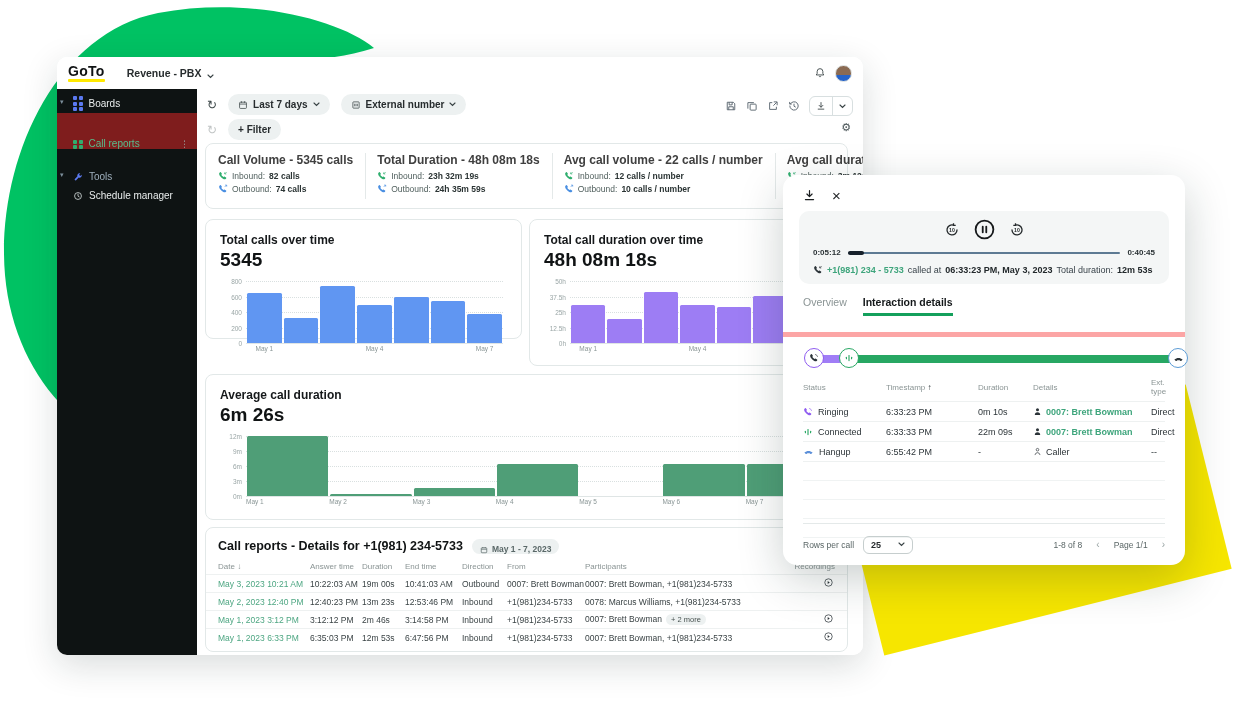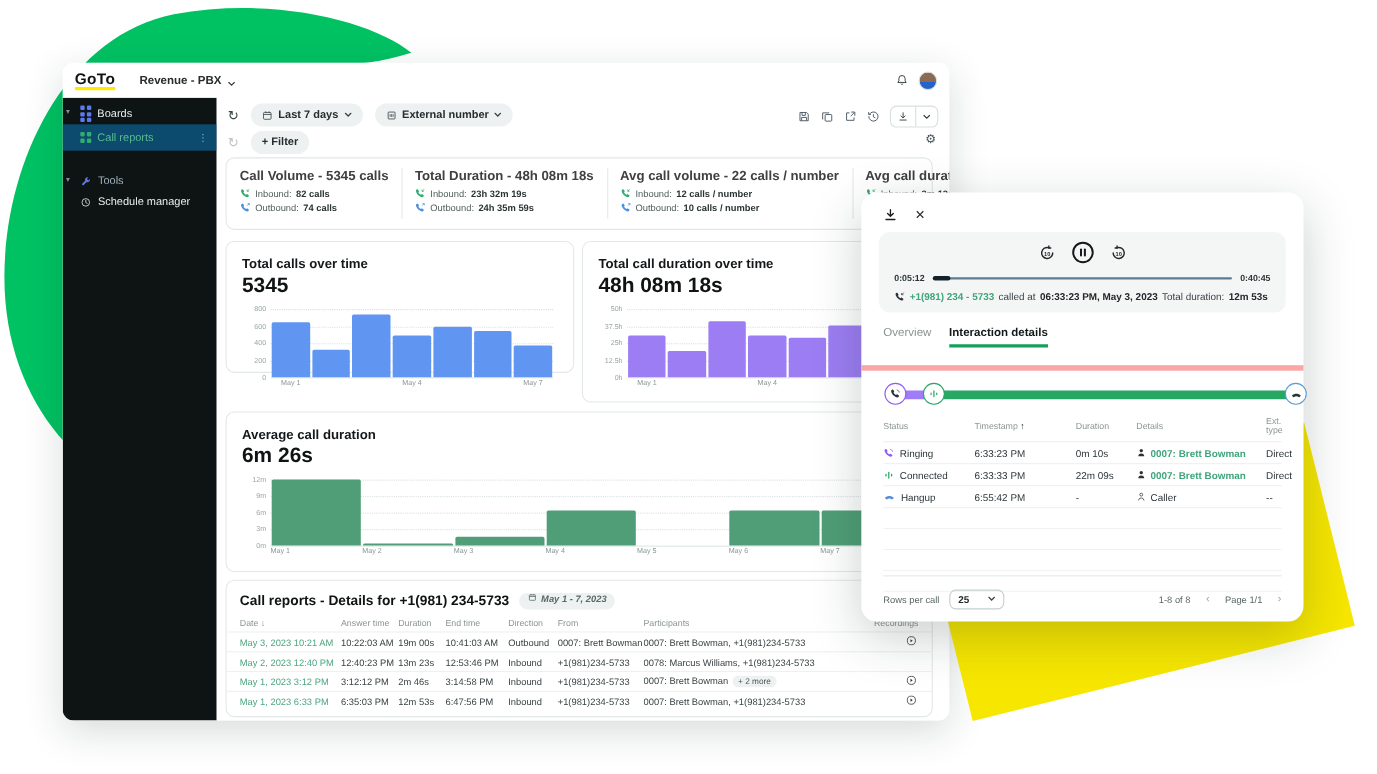--- a/index.html
+++ b/index.html
@@ -20,21 +20,21 @@
   .logo .underline { display:block; height:3px; background:#FFE900; margin-top:1px; border-radius:1px; }
   .workspace { display:flex; align-items:flex-end; gap:6px; margin-left:22px; font-size:10.5px; font-weight:600; color:#272c2e; }
   .topbar-right { margin-left:auto; display:flex; align-items:center; gap:9px; }
   .avatar { width:17px; height:17px; border-radius:50%; background:linear-gradient(180deg,#8a6a52 58%,#2563c9 58%); border:1px solid #d8dcdc; }
 
   .app-body { display:flex; height:566px; }
   .sidebar { width:140px; background:#0e1313; padding-top:5px; flex:none; }
   .side-item { position:relative; height:19px; display:flex; align-items:center; gap:6px; padding:0 8px 0 16px;
     font-size:10px; color:#e8ecec; }
   .side-item .caret { position:absolute; left:3px; top:4px; font-size:7px; color:#7d8f9c; }
-  .side-item.selected { background:#0c4a6e; color:#58bd8d; height:24px; }
+  .side-item.selected { background:#7f1d1d; color:#58bd8d; height:36px;align-items:flex-end; }
   .side-item.dim { color:#9fb0bd; }
   .kebab { margin-left:auto; color:#9fb0ad; font-size:9px; }
   .grid-icon { display:grid; grid-template-columns:4px 4px; grid-gap:1.5px; }
   .grid-icon i { width:4px; height:4px; border-radius:1px; display:block; }
   .side-gap { height:18px; }
 
   .content { position:relative; flex:1; background:#fff; }
   .icon12 { width:12px; height:12px; }
   .icon10 { width:10px; height:10px; }
   .pill { display:inline-flex; align-items:center; gap:5px; background:#edf1f1; border-radius:12px;
@@ -72,22 +72,22 @@
   .bars { position:absolute; left:0; right:0; top:0; bottom:0; display:flex; align-items:flex-end; }
   .bars .bar { flex:1; margin:0 1px; border-radius:1.5px 1.5px 0 0; }
   .xlabels { position:relative; height:12px; margin:1px 4px 0 26px; }
   .xlabels span { position:absolute; top:1px; font-size:6.5px; color:#8a9696; }
 
   
   .table-card { position:absolute; left:8px; top:438px; width:643px; height:125px; border:1px solid #e2e8e8;
     border-radius:8px; background:#fff; overflow:hidden; }
   .tc-head { display:flex; align-items:center; gap:9px; padding:10px 12px 5px; }
   .tc-title { font-size:12.5px; font-weight:800; color:#101314; }
-  .tc-badge { display:inline-flex; align-items:flex-start; gap:4px; background:#edf1f1; border-radius:10px;
-    height:15px; padding:0 8px; font-size:8.5px; color:#5a6868; font-weight:600;font-style:italic; }
+  .tc-badge { display:inline-flex; align-items:flex-end; gap:4px; background:#edf1f1; border-radius:10px;
+    height:15px; padding:0 8px; font-size:8.5px; color:#5a6868; font-weight:600; }
   .tc-black-btn { margin-left:auto; background:#17191b; color:#fff; border-radius:5px; height:16px; min-width:36px;
     display:flex; align-items:center; justify-content:center; font-size:8.5px; gap:4px; padding:0 6px; }
   .mt-grid { display:grid; grid-template-columns:92px 52px 43px 57px 45px 78px 1fr 46px; padding:0 12px; align-items:center; }
   .mt-header { height:15px; font-size:8px; color:#8a9494; }
   .mt-header .rec { text-align:right; }
   .mt-row { height:18px; border-top:1px solid #eef1f1; font-size:8.5px; color:#3a4345; }
   .mt-row .date { color:#4da682; }
   .mt-row .rec { text-align:right; padding-right:2px; }
   .mini-pill { display:inline-block; background:#edf1f1; border-radius:8px; font-size:7.5px; padding:1px 5px; margin-left:4px; color:#47514f; }
   .ellip { white-space:nowrap; overflow:hidden; text-overflow:ellipsis; }

